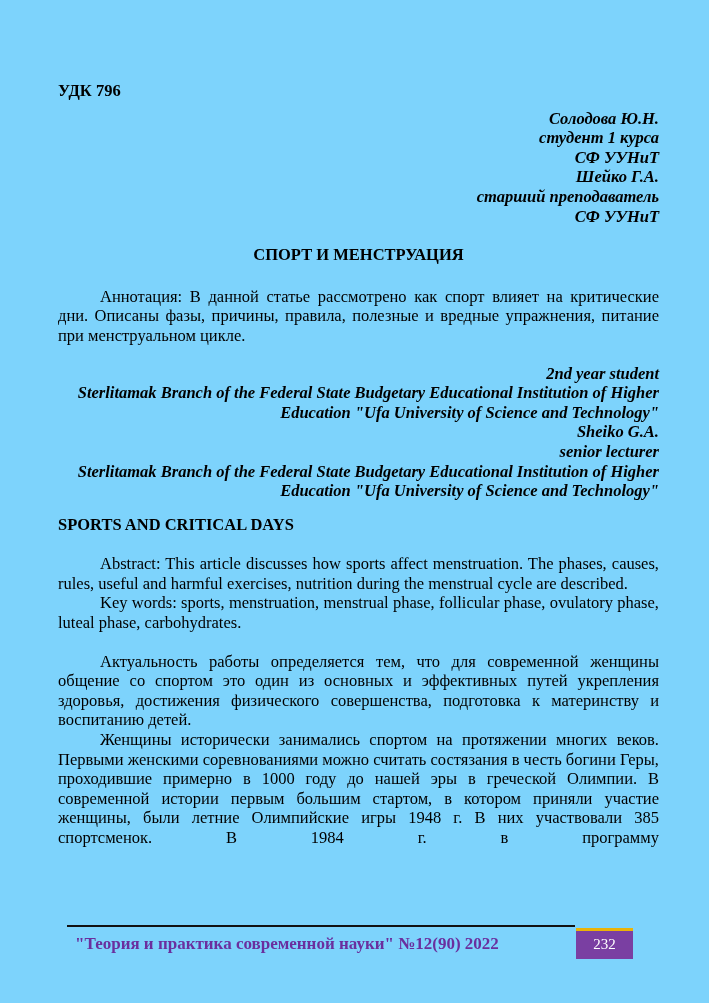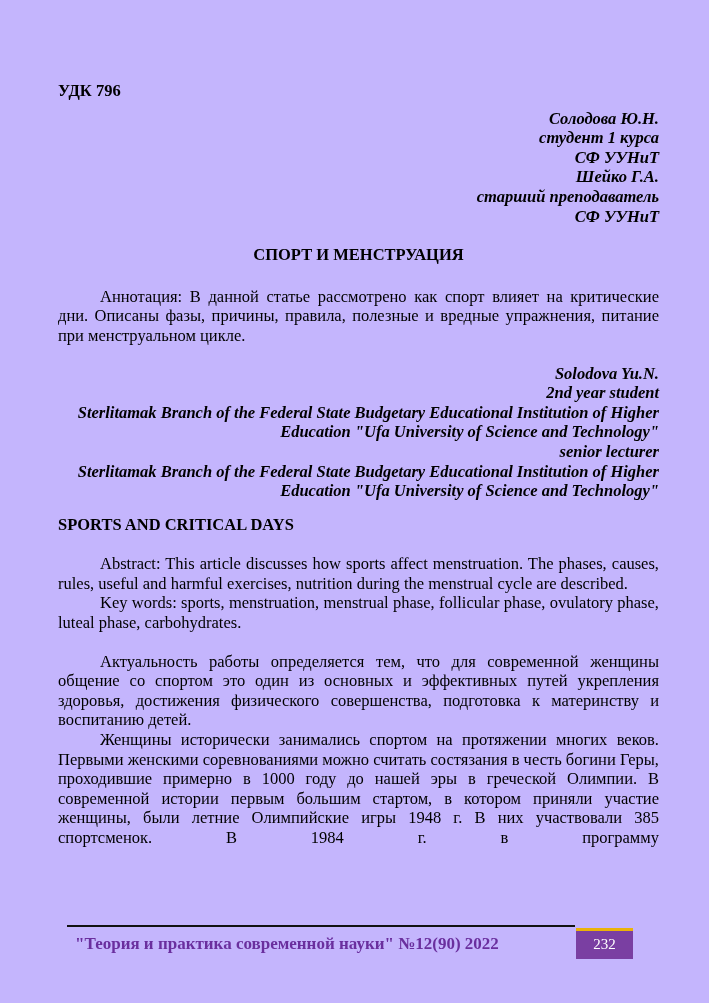--- a/index.html
+++ b/index.html
@@ -11,21 +11,21 @@
     width: 709px;
     height: 1003px;
     position: relative;
     overflow: hidden;
     font-family: "Liberation Serif", serif;
     color: #000000;
   }
   .page {
     position: absolute;
     inset: 0;
-    background: #c4b5fd;
+    background: #7dd3fc;
   }
   .content {
     position: absolute;
     left: 58px;
     top: 81px;
     width: 601px;
     font-size: 16.5px;
     line-height: 19.6px;
   }
   p { margin: 0; }
@@ -114,23 +114,23 @@
       <div>Шейко Г.А.</div>
       <div>старший преподаватель</div>
       <div>СФ УУНиТ</div>
     </div>
 
     <div class="title-ru">СПОРТ И МЕНСТРУАЦИЯ</div>
 
     <p class="just">Аннотация: В данной статье рассмотрено как спорт влияет на критические дни. Описаны фазы, причины, правила, полезные и вредные упражнения, питание при менструальном цикле.</p>
 
     <div class="authors-en">
-      <div>Solodova Yu.N.</div>
       <div>2nd year student</div>
       <div>Sterlitamak Branch of the Federal State Budgetary Educational Institution of Higher Education "Ufa University of Science and Technology"</div>
+      <div>Sheiko G.A.</div>
       <div>senior lecturer</div>
       <div>Sterlitamak Branch of the Federal State Budgetary Educational Institution of Higher Education "Ufa University of Science and Technology"</div>
     </div>
 
     <div class="title-en">SPORTS AND CRITICAL DAYS</div>
 
     <p class="just">Abstract: This article discusses how sports affect menstruation. The phases, causes, rules, useful and harmful exercises, nutrition during the menstrual cycle are described.</p>
     <p class="just">Key words: sports, menstruation, menstrual phase, follicular phase, ovulatory phase, luteal phase, carbohydrates.</p>
 
     <p class="body-par first">Актуальность работы определяется тем, что для современной женщины общение со спортом это один из основных и эффективных путей укрепления здоровья, достижения физического совершенства, подготовка к материнству и воспитанию детей.</p>

